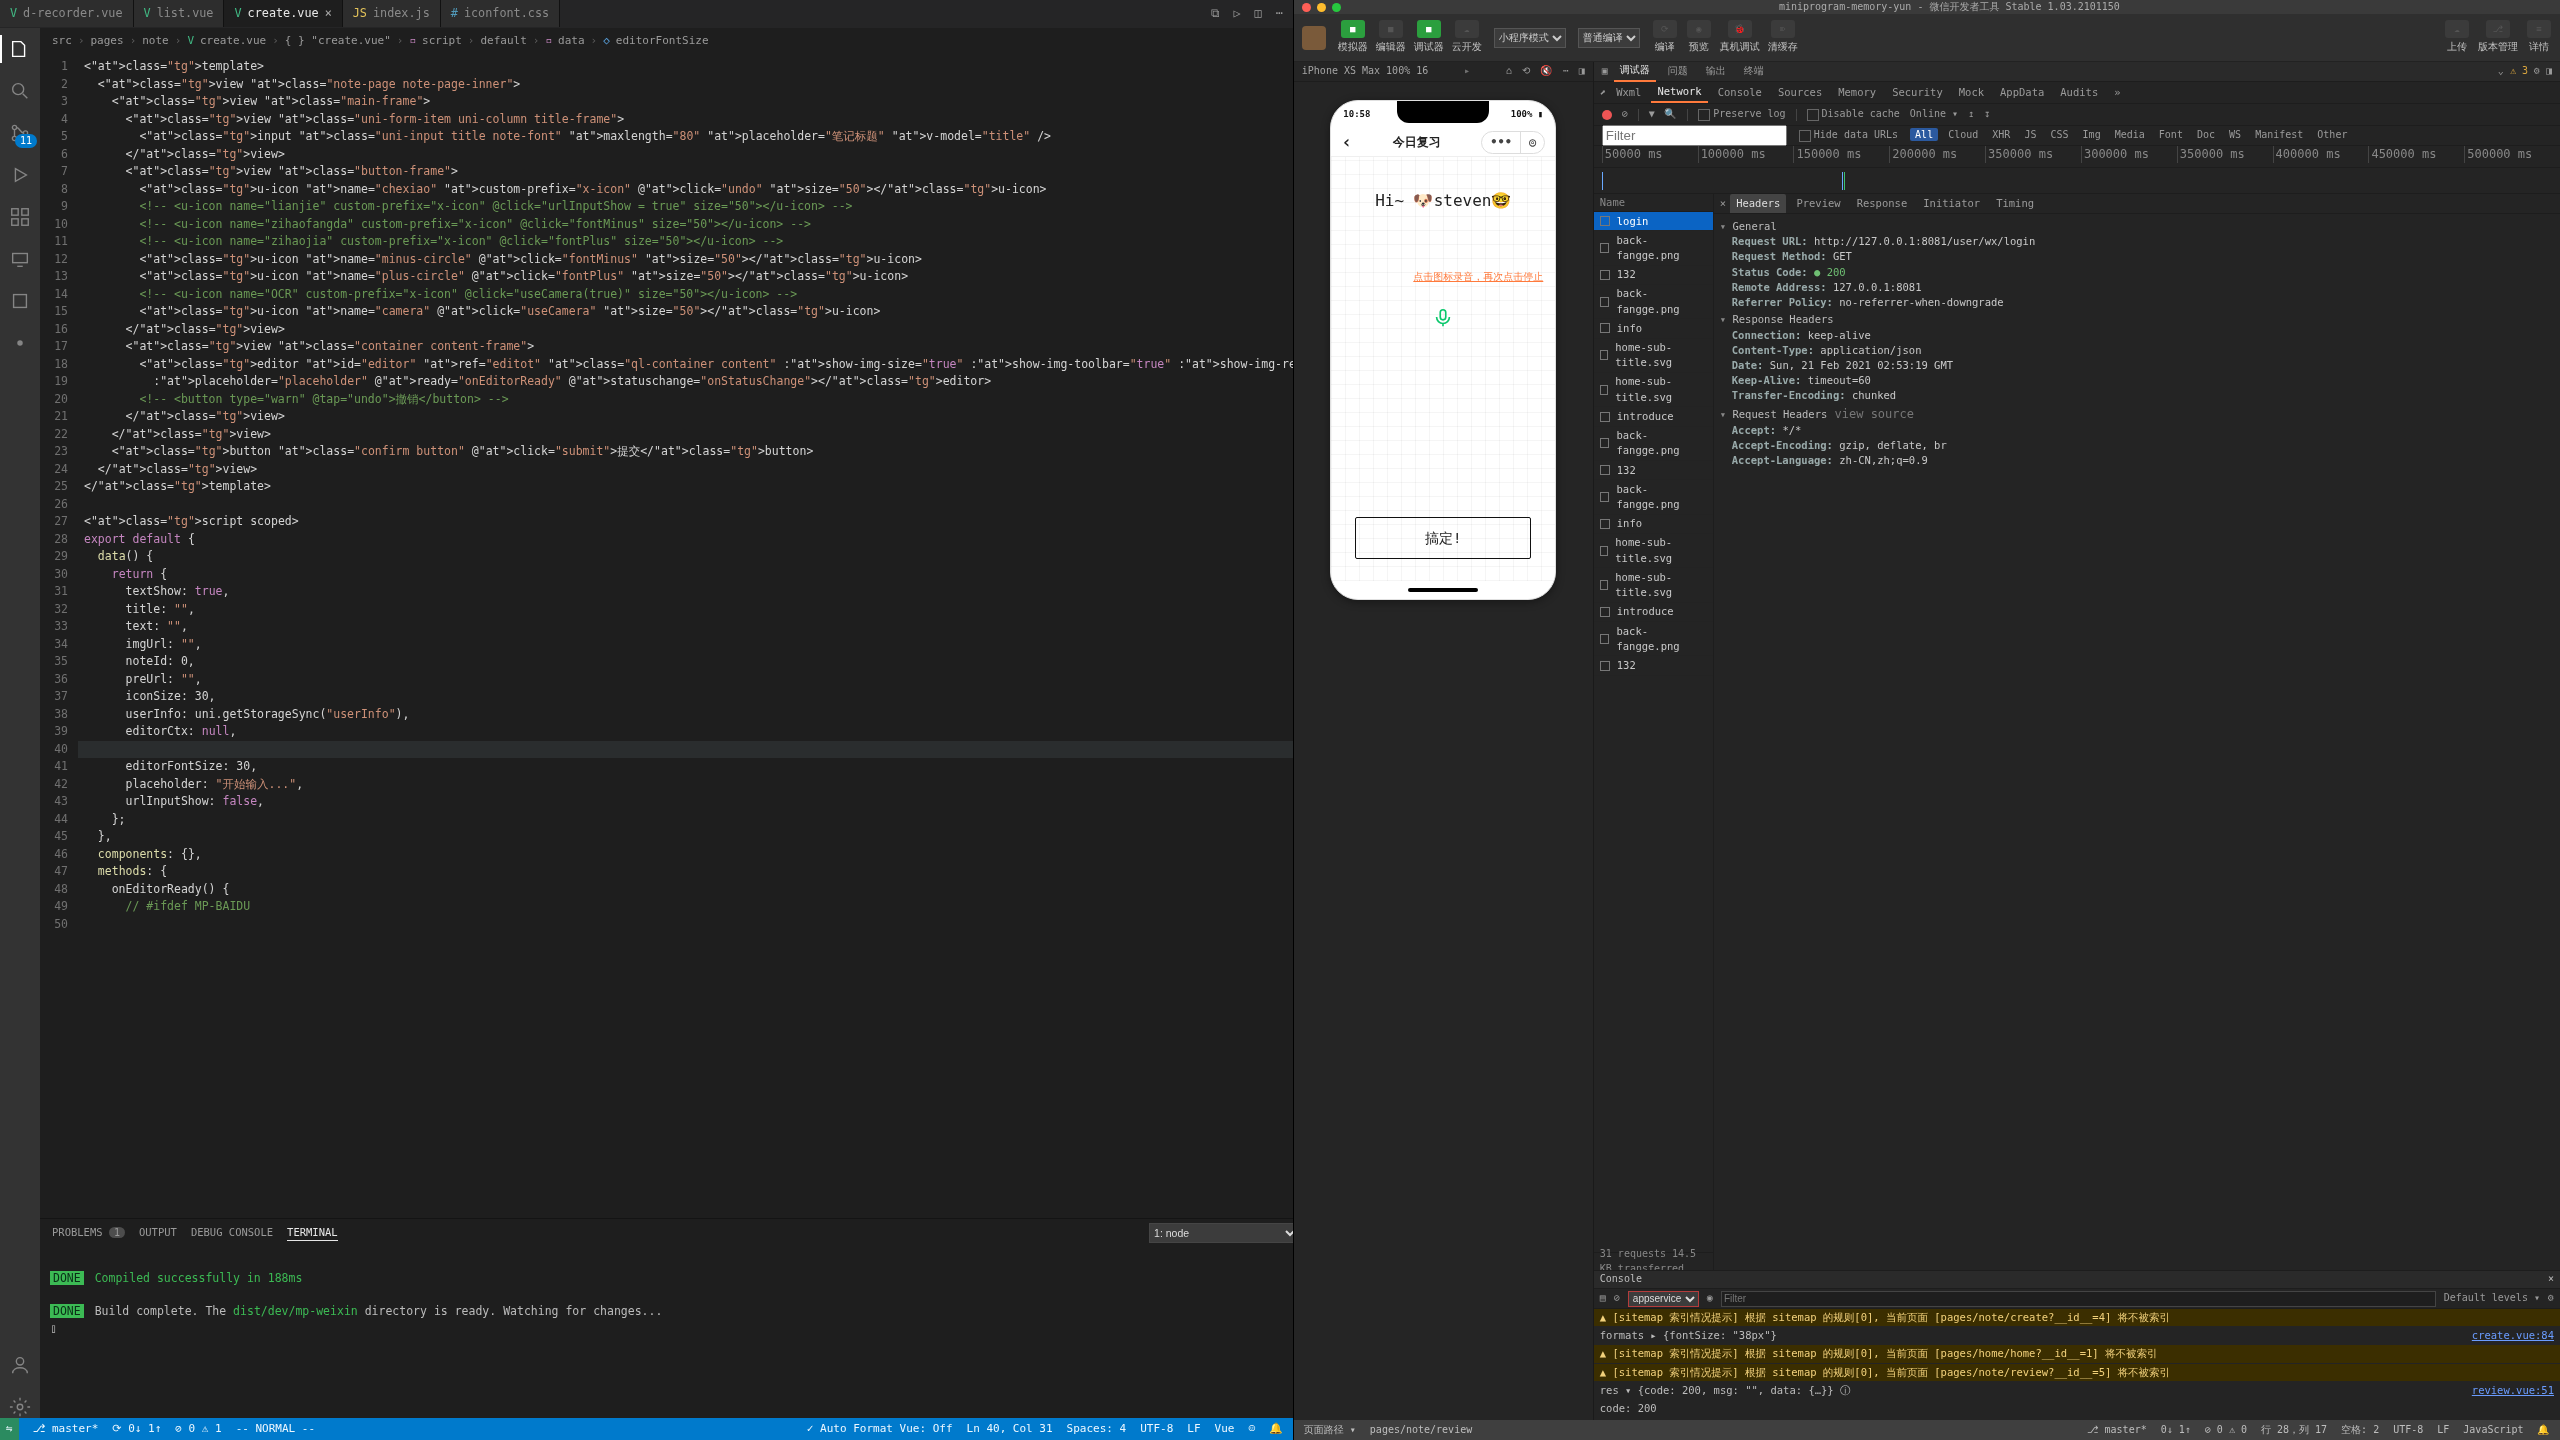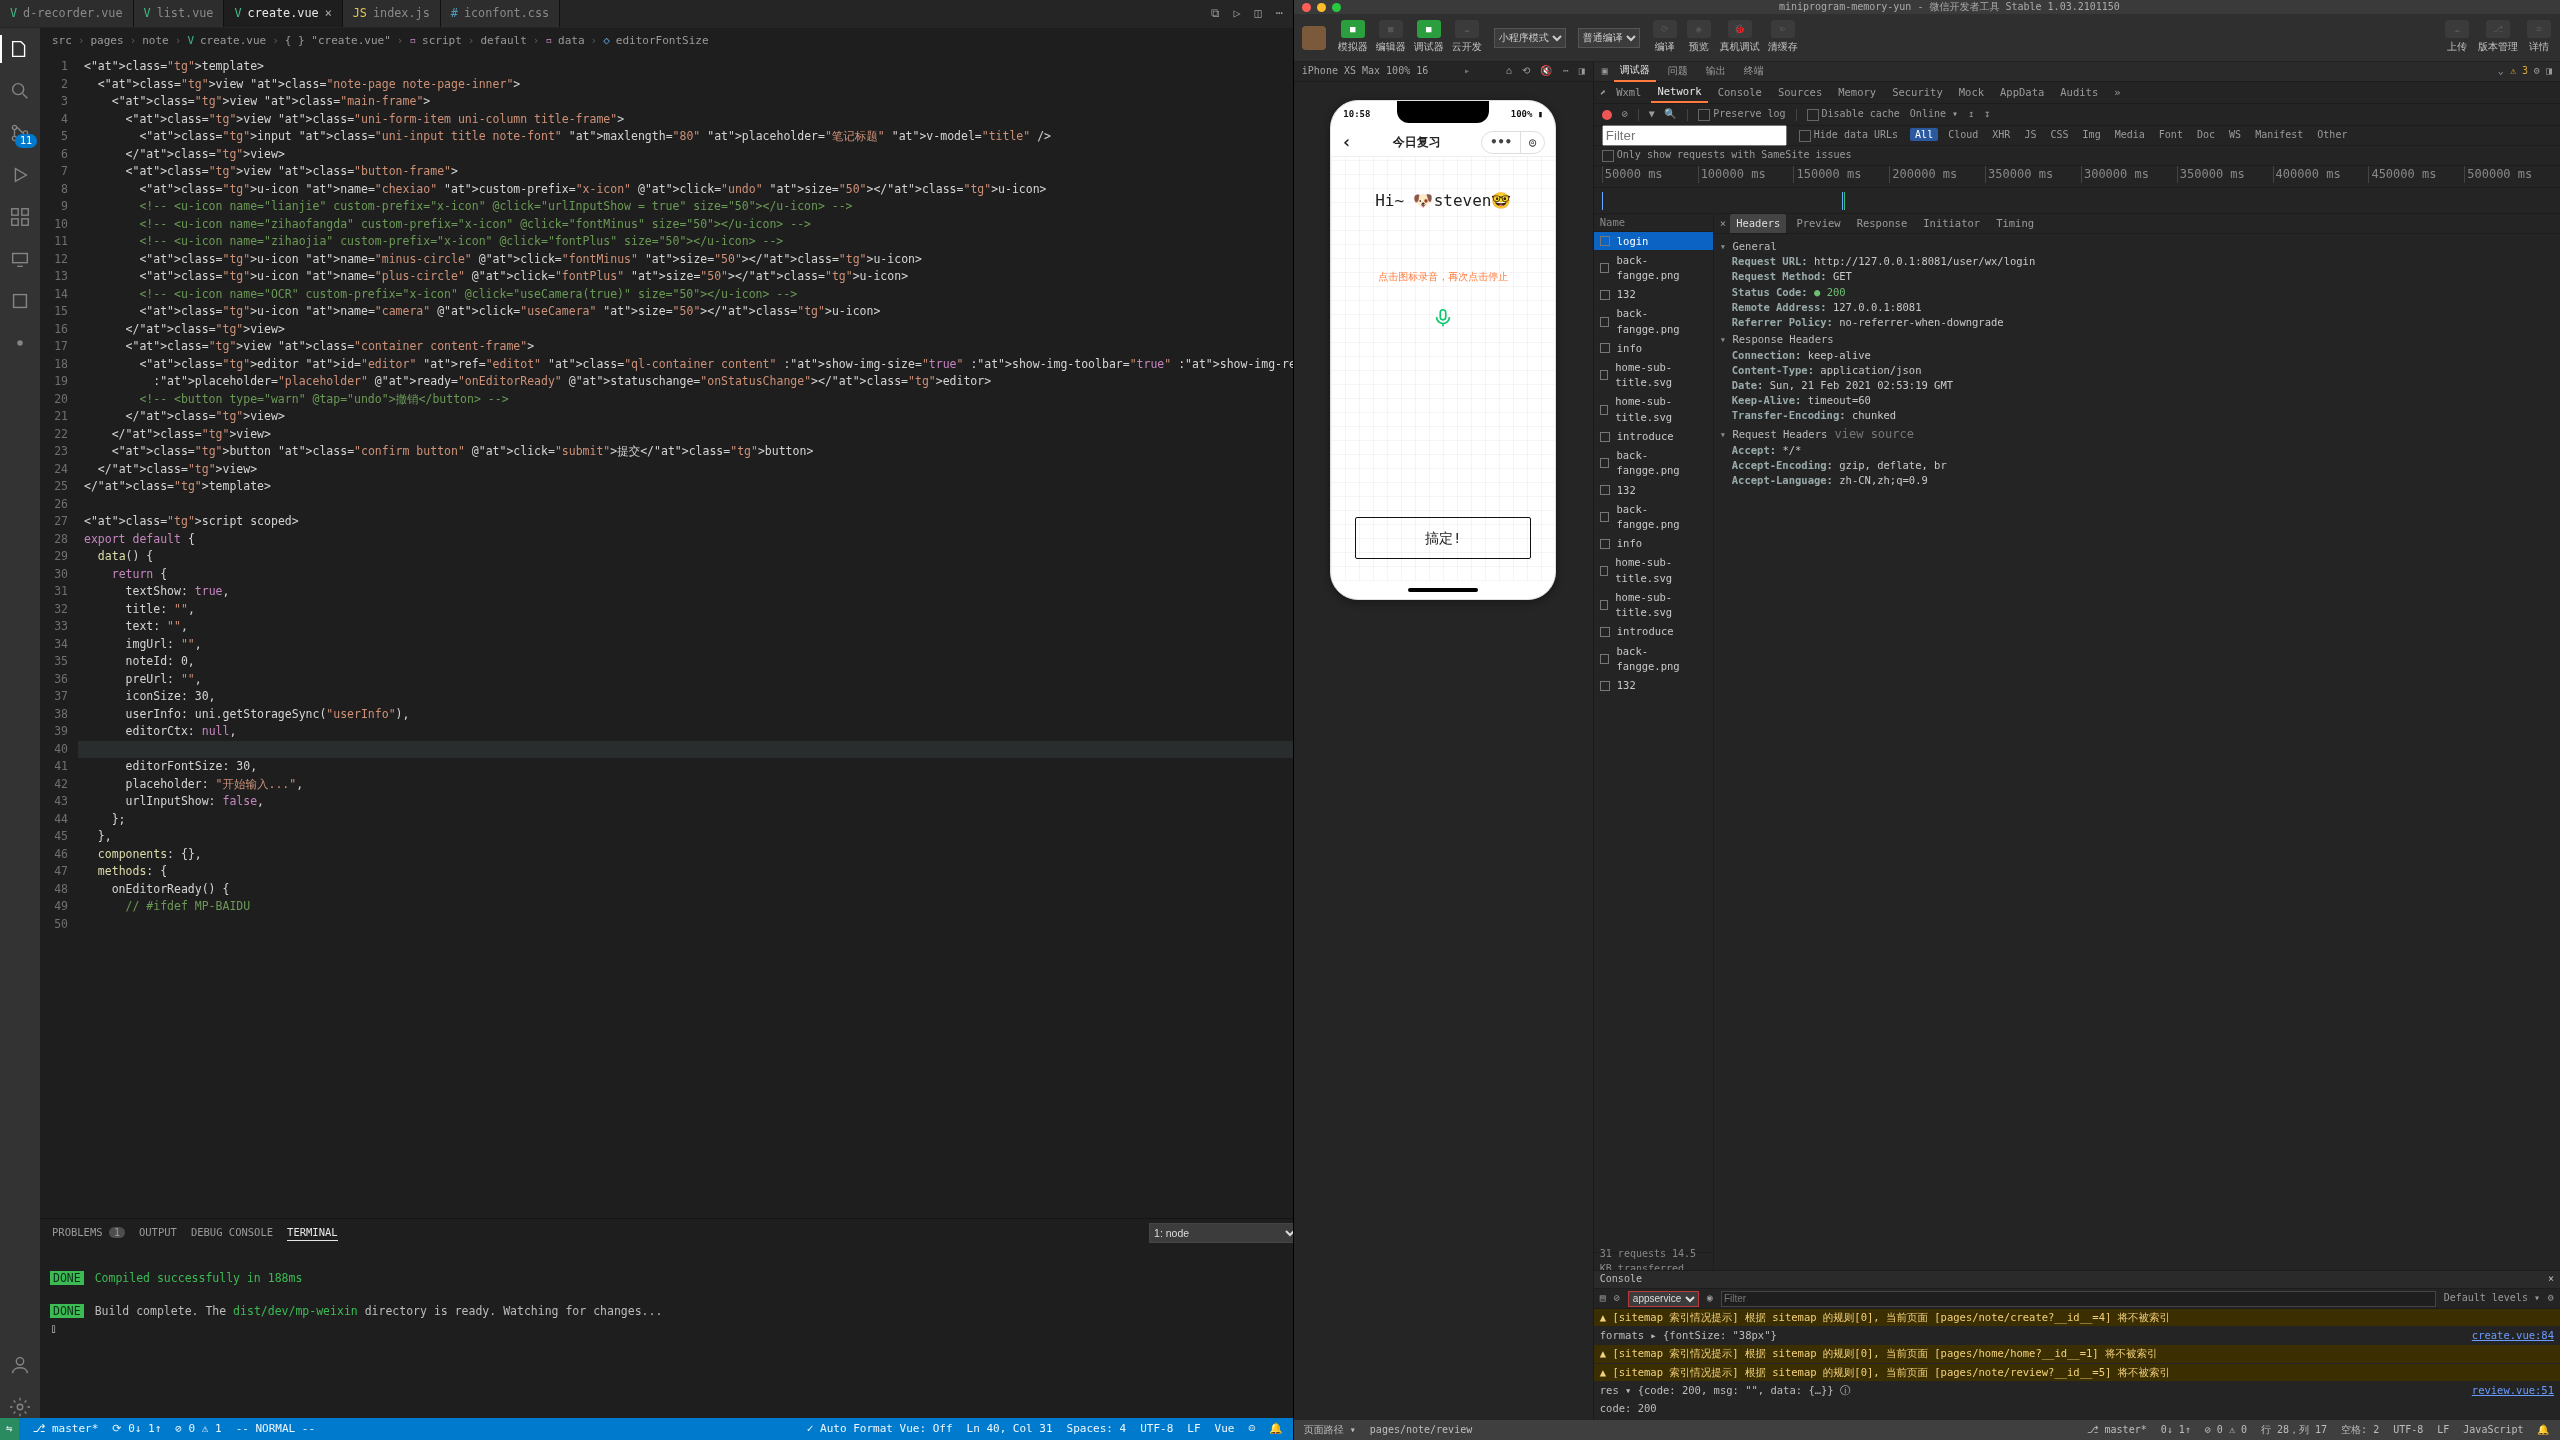--- a/index.html
+++ b/index.html
@@ -71,21 +71,21 @@
 .phone{width:226px;height:500px;background:#fff;border-radius:28px;border:1px solid #e0e0e0;position:relative;display:flex;flex-direction:column;overflow:hidden;box-shadow:0 2px 8px rgba(0,0,0,.4);}
 .phone .notch{position:absolute;top:0;left:50%;transform:translateX(-50%);width:92px;height:22px;background:#000;border-bottom-left-radius:12px;border-bottom-right-radius:12px;}
 .phone .sbar{height:28px;display:flex;align-items:center;justify-content:space-between;padding:0 12px;font-size:9px;font-weight:600;color:#111;}
 .phone .hdr{height:28px;display:flex;align-items:center;justify-content:space-between;padding:0 10px;color:#222;font-size:12px;font-weight:600;border-bottom:1px solid #efefef;}
 .phone .capsule{display:flex;gap:0;border:1px solid #ddd;border-radius:12px;align-items:center;}
 .phone .capsule span{padding:2px 8px;font-size:12px;color:#444}
 .phone .capsule span+span{border-left:1px solid #ddd}
 .phone .content{flex:1;display:flex;flex-direction:column;padding:18px 12px 10px;color:#222;background:linear-gradient(#fff,#fff),repeating-linear-gradient(0deg,#f5f5f5 0,#f5f5f5 1px,transparent 1px,transparent 14px),repeating-linear-gradient(90deg,#f5f5f5 0,#f5f5f5 1px,transparent 1px,transparent 14px);background-blend-mode:multiply;}
 .phone .hi{text-align:center;font-size:16px;margin:14px 0 36px;}
 .phone .card{text-align:center;font-size:18px;padding:36px 0;border-bottom:1px solid #eee;}
-.phone .hint{text-align:center;color:#ff7a3c;font-size:10px;margin:22px 0;}
+.phone .hint{text-align:right;color:#ff7a3c;font-size:10px;margin:22px 0;text-decoration:underline;}
 .phone .mic{display:flex;justify-content:center;}
 .phone .big{margin:auto 12px 12px; text-align:center; border:1px solid #111;padding:10px;font-size:14px;border-radius:2px;}
 .phone .home{height:18px;display:flex;align-items:center;justify-content:center}
 .phone .home .bar{width:70px;height:4px;background:#000;border-radius:4px}
 
 .dev{flex:1;display:flex;flex-direction:column;min-width:0;background:#242424;}
 .dev .tabs1{height:20px;display:flex;gap:6px;background:#2a2a2a;padding:0 8px;font-size:10px;color:#9a9a9a;align-items:center;border-bottom:1px solid #1d1d1d;}
 .dev .tabs1 .t{padding:2px 6px;}
 .dev .tabs1 .t.active{color:#e7e7e7;border-bottom:2px solid #ff7a3c;}
 .dev .tabs1 .sp{flex:1}
@@ -555,23 +555,20 @@
         <span class="chk">Disable cache</span>
         <span><span>Online</span> ▾</span>
         <span>↥</span>
         <span>↧</span>
       </div>
       <div class="netbar2">
         <input placeholder="Filter" style="">
         <span class="chk">Hide data URLs</span>
         <span id="nettypes"><span class="t" style="background:#2b599f;color:#fff;padding:1px 5px;border-radius:2px;">All</span> <span class="t" style="padding:1px 4px;">Cloud</span> <span class="t" style="padding:1px 4px;">XHR</span> <span class="t" style="padding:1px 4px;">JS</span> <span class="t" style="padding:1px 4px;">CSS</span> <span class="t" style="padding:1px 4px;">Img</span> <span class="t" style="padding:1px 4px;">Media</span> <span class="t" style="padding:1px 4px;">Font</span> <span class="t" style="padding:1px 4px;">Doc</span> <span class="t" style="padding:1px 4px;">WS</span> <span class="t" style="padding:1px 4px;">Manifest</span> <span class="t" style="padding:1px 4px;">Other</span></span>
       </div>
-      <div class="netbar3">
-        <span class="chk">Only show requests with SameSite issues</span>
-      </div>
       <div class="ruler" id="ruler">
           <span>50000 ms</span>
           <span>100000 ms</span>
           <span>150000 ms</span>
           <span>200000 ms</span>
           <span>350000 ms</span>
           <span>300000 ms</span>
           <span>350000 ms</span>
           <span>400000 ms</span>
           <span>450000 ms</span>

